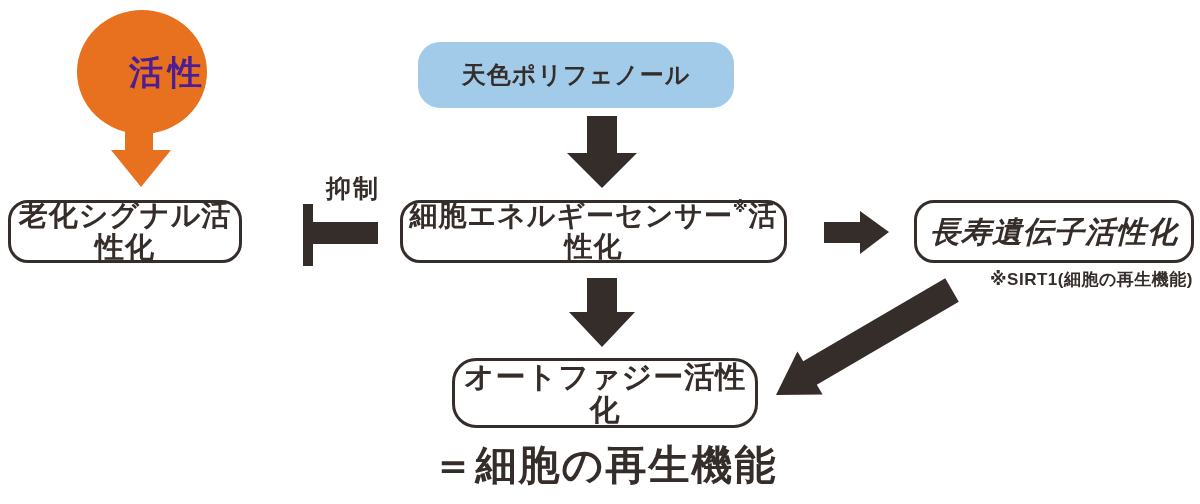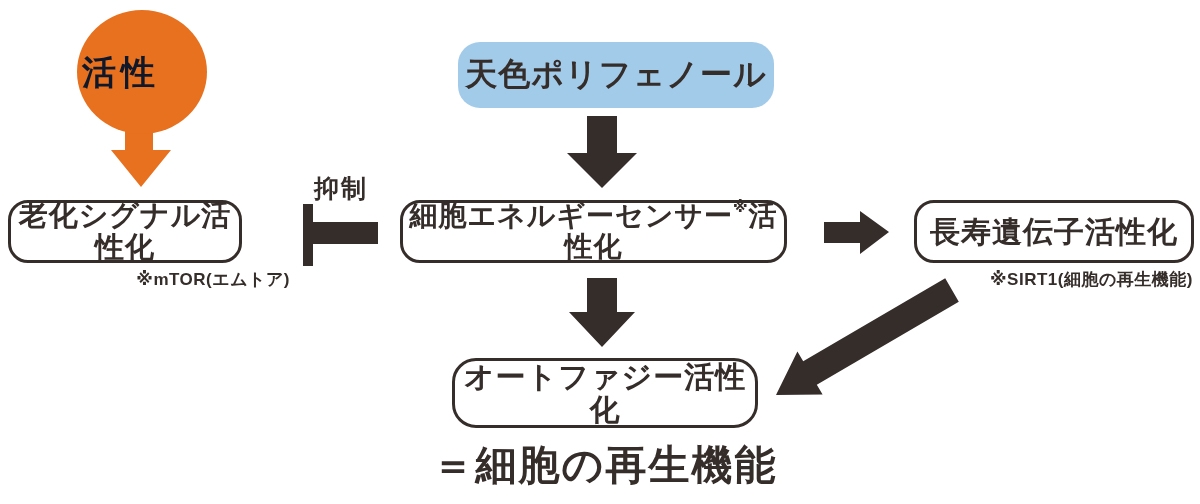--- a/index.html
+++ b/index.html
@@ -32,50 +32,50 @@
     letter-spacing:1px;
     line-height:1.1;
   }
   .rounded{border-radius:20px;}
 
   .bubble{
     position:absolute;
     left:77px;top:10px;width:130px;height:124px;
     background:var(--orange);
     border-radius:50%;
-    display:flex;flex-direction:column;align-items:flex-start;justify-content:center;
-    color:#0f172a;font-size:34px;letter-spacing:5px;line-height:1.18;
+    display:flex;flex-direction:column;align-items:flex-end;justify-content:center;
+    color:#4c1d95;font-size:34px;letter-spacing:5px;line-height:1.18;
     text-indent:5px;
   }
 
   .polyphenol{
-    left:458px;top:42px;width:316px;height:66px;
+    left:418px;top:42px;width:316px;height:66px;
     background:var(--light-blue);
     border:none;border-radius:22px;
-    font-size:32px;
+    font-size:24px;
   }
 
   .aging{left:8px;top:200px;width:234px;height:63px;font-size:29px;justify-content:flex-end;}
   .sensor{left:400px;top:200px;width:387px;height:63px;font-size:28px;}
   .sensor sup{font-size:15px;line-height:0;position:relative;top:-2px;}
-  .longevity{left:914px;top:200px;width:280px;height:63px;font-size:30px;}
+  .longevity{left:914px;top:200px;width:280px;height:63px;font-size:30px;font-style:italic;}
   .autophagy{left:452px;top:358px;width:306px;height:70px;font-size:30px;border-radius:24px;}
 
   .note{
     position:absolute;
     font-size:17px;letter-spacing:0.5px;
     text-align:right;
     color:var(--ink);
   }
   .note-mtor{left:60px;top:268px;width:230px;}
   .note-ampk{left:620px;top:270px;width:182px;}
   .note-sirt{left:980px;top:268px;width:213px;}
 
   .inhibit-label{
-    position:absolute;left:314px;top:172px;
+    position:absolute;left:326px;top:172px;
     font-size:25px;letter-spacing:2px;
   }
 
   .equation{
     position:absolute;left:430px;top:438px;width:350px;
     text-align:center;font-size:41px;letter-spacing:2px;
   }
 </style>
 </head>
 <body>
@@ -106,21 +106,20 @@
 
   <div class="node rounded polyphenol">
     <span>天色ポリフェノール</span>
   </div>
 
   <div class="inhibit-label">抑制</div>
 
   <div class="node rounded aging">
     <span>老化シグナル活性化</span>
   </div>
-  <div class="note note-mtor">※mTOR(エムトア)</div>
 
   <div class="node rounded sensor">
     <span><span>細胞エネルギーセンサー</span><sup>※</sup><span>活性化</span></span>
   </div>
 
   <div class="node rounded longevity">
     <span>長寿遺伝子活性化</span>
   </div>
   <div class="note note-sirt">※SIRT1(細胞の再生機能)</div>
 

